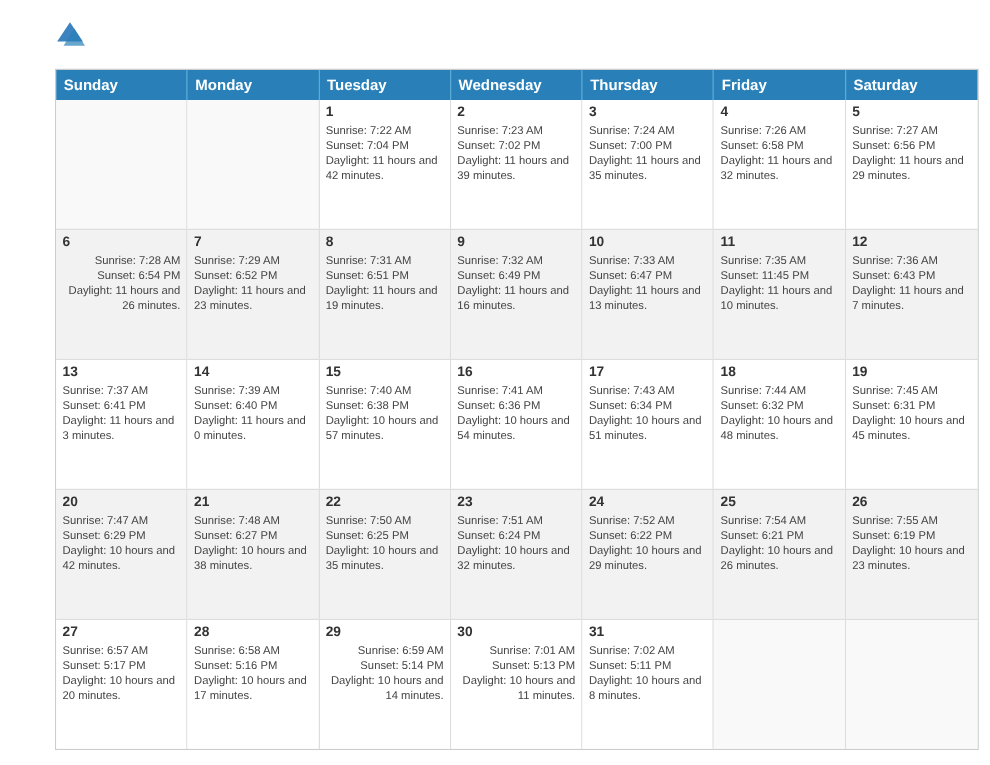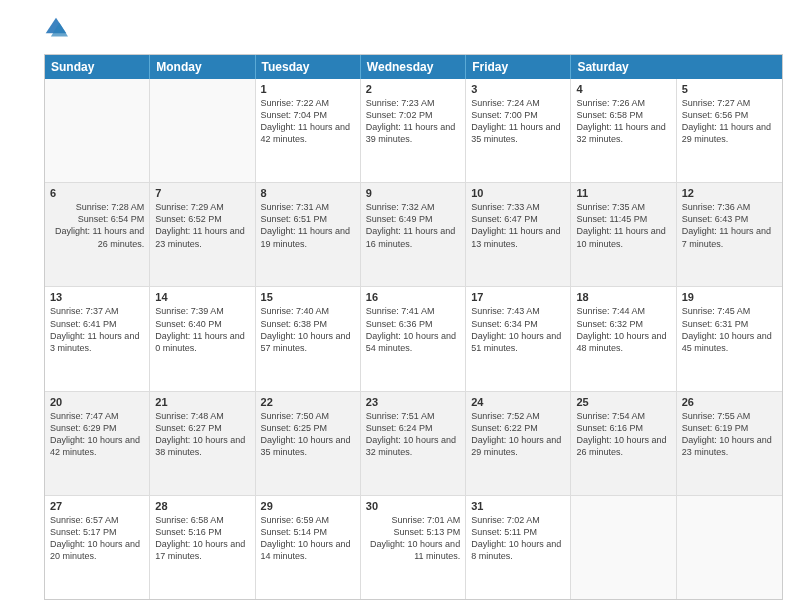--- a/index.html
+++ b/index.html
@@ -137,20 +137,21 @@
       <div class="title-location"></div>
     </div>
   </div>
 
   <div class="calendar">
     <div class="cal-header-row">
     <div class="cal-header-cell">Sunday</div>
         <div class="cal-header-cell">Monday</div>
         <div class="cal-header-cell">Tuesday</div>
         <div class="cal-header-cell">Wednesday</div>
+        <div class="cal-header-cell">Thursday</div>
         <div class="cal-header-cell">Friday</div>
         <div class="cal-header-cell">Saturday</div>
       </div>
     <div class="cal-body">
     <div class="cal-week">
           <div class="cal-cell empty"></div>
           <div class="cal-cell empty"></div>
           <div class="cal-cell">
             <div class="day-num">1</div>
             <div class="cell-text" style="white-space: pre-line;">Sunrise: 7:22 AM
@@ -297,21 +298,21 @@
           </div>
           <div class="cal-cell shaded">
             <div class="day-num">24</div>
             <div class="cell-text" style="white-space: pre-line;">Sunrise: 7:52 AM
 Sunset: 6:22 PM
 Daylight: 10 hours and 29 minutes.</div>
           </div>
           <div class="cal-cell shaded">
             <div class="day-num">25</div>
             <div class="cell-text" style="white-space: pre-line;">Sunrise: 7:54 AM
-Sunset: 6:16 PM
+Sunset: 6:21 PM
 Daylight: 10 hours and 26 minutes.</div>
           </div>
           <div class="cal-cell shaded">
             <div class="day-num">26</div>
             <div class="cell-text" style="white-space: pre-line;">Sunrise: 7:55 AM
 Sunset: 6:19 PM
 Daylight: 10 hours and 23 minutes.</div>
           </div>
         </div>
         <div class="cal-week">
@@ -322,21 +323,21 @@
 Daylight: 10 hours and 20 minutes.</div>
           </div>
           <div class="cal-cell">
             <div class="day-num">28</div>
             <div class="cell-text" style="white-space: pre-line;">Sunrise: 6:58 AM
 Sunset: 5:16 PM
 Daylight: 10 hours and 17 minutes.</div>
           </div>
           <div class="cal-cell">
             <div class="day-num">29</div>
-            <div class="cell-text" style="white-space: pre-line;">Sunrise: 6:59 AM
+            <div class="cell-text" style="white-space: pre-line; text-align: right;">Sunrise: 6:59 AM
 Sunset: 5:14 PM
 Daylight: 10 hours and 14 minutes.</div>
           </div>
           <div class="cal-cell">
             <div class="day-num">30</div>
             <div class="cell-text" style="white-space: pre-line; text-align: right;">Sunrise: 7:01 AM
 Sunset: 5:13 PM
 Daylight: 10 hours and 11 minutes.</div>
           </div>
           <div class="cal-cell">

